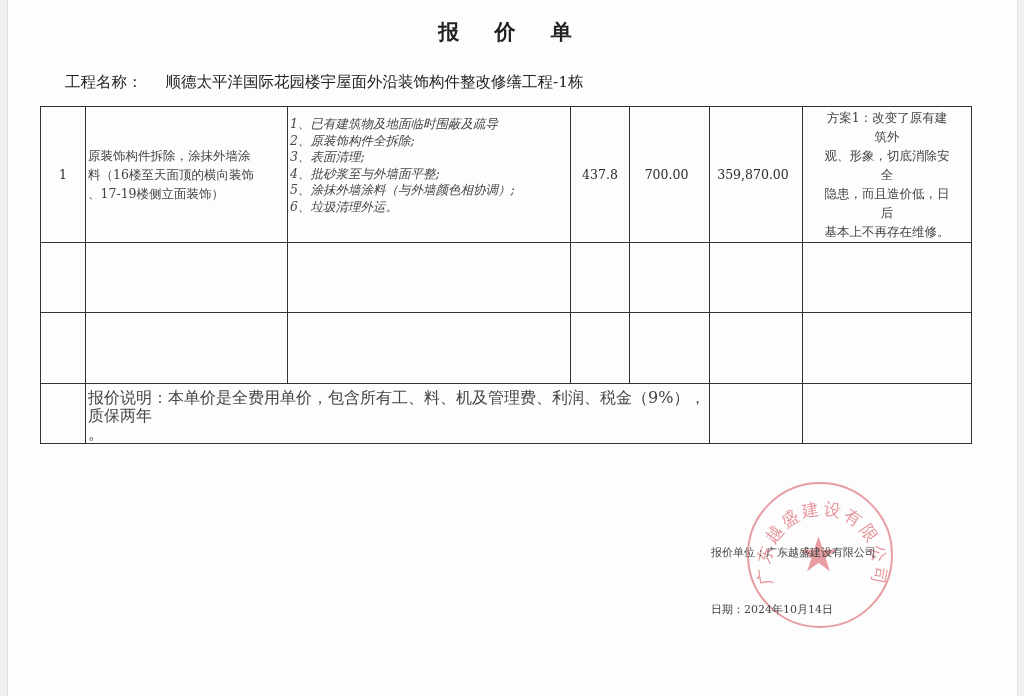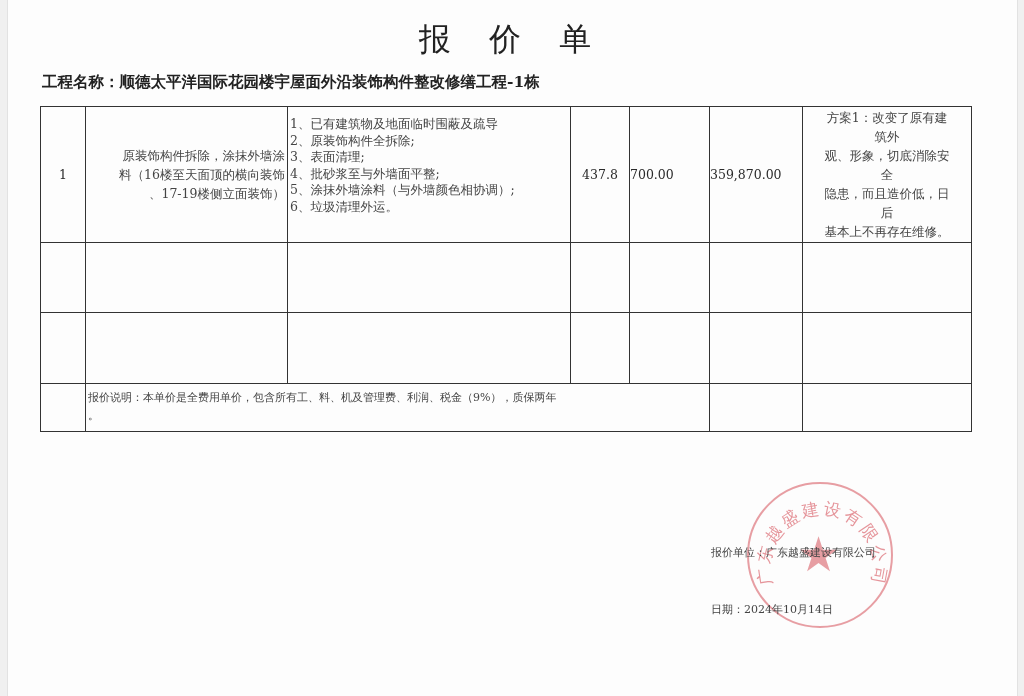--- a/index.html
+++ b/index.html
@@ -1,36 +1,36 @@
 <!DOCTYPE html>
 <html><head>
 <meta charset="utf-8">
 <style>
   html, body { margin:0; padding:0; }
   body { width:1024px; height:696px; background:#fdfdfd; position:relative; overflow:hidden;
          font-family:"DejaVu Serif","Liberation Serif",serif; color:#2a2a2a; }
   .edge-l { position:absolute; left:0; top:0; width:7px; height:696px; background:#f0f0f0; border-right:1px solid #e2e2e2; }
   .edge-r { position:absolute; right:0; top:0; width:6px; height:696px; background:#f0f0f0; border-left:1px solid #e2e2e2; }
-  .title { position:absolute; left:0; width:1024px; top:18px; text-align:center; font-size:32px; font-weight:normal; letter-spacing:14px; color:#222; }
+  .title { position:absolute; left:0; width:1024px; top:18px; text-align:center; font-size:21px; font-weight:bold; letter-spacing:14px; color:#222; }
   .project { position:absolute; left:42px; top:72px; font-size:15.5px; font-weight:bold; color:#222; }
-  .project span { font-weight:bold; }
+  .project span { font-weight:normal;margin-left:23px; }
   table.quote { position:absolute; left:40px; top:106px; width:931px; border-collapse:collapse; table-layout:fixed; font-size:12.5px; }
   table.quote td, table.quote th { border:1.5px solid #333; padding:0; font-weight:normal; }
   table.quote th { height:65px; text-align:center; vertical-align:middle; line-height:19px; color:#333; }
   .r1 td { height:126px; }
   .r2 td { height:69px; }
   .r3 td { height:70px; }
   .rf td { height:42px; }
   .c-center { text-align:center; vertical-align:middle; }
-  .c-right { text-align:left; vertical-align:middle; padding-right:6px !important; }
-  .content { text-align:right; line-height:19px; padding:0 2px !important; color:#444; }
-  .steps { vertical-align:top; padding:9px 2px 0 2px !important; line-height:16.5px; color:#444; }
+  .c-right { text-align:center; vertical-align:middle; padding-right:6px !important; }
+  .content { text-align:left; line-height:19px; padding:0 2px !important; color:#444; }
+  .steps { vertical-align:top; padding:9px 2px 0 2px !important; line-height:16.5px; color:#444;font-style:italic; }
   .steps div { white-space:nowrap; }
   .remark { text-align:center; line-height:19px; padding:0 18px !important; color:#444; }
-  .note { vertical-align:top; padding:5px 2px 0 2px !important; line-height:18px; color:#444; font-size:11px; }
+  .note { vertical-align:top; padding:5px 2px 0 2px !important; line-height:18px; color:#444; font-size:16px; }
   .sig { position:absolute; left:711px; font-size:11px; color:#444; }
   .stamp { position:absolute; left:747px; top:482px; width:146px; height:146px; border-radius:50%;
            border:2.5px solid rgba(214,80,90,0.55); box-sizing:border-box; }
   .stamp-text { position:absolute; left:0; top:0; width:146px; height:146px; }
   .star { position:absolute; left:48px; top:46px; font-size:48px; color:rgba(214,80,90,0.55); line-height:48px; }
 </style>
 </head>
 <body>
 
 <div class="edge-l"></div>

